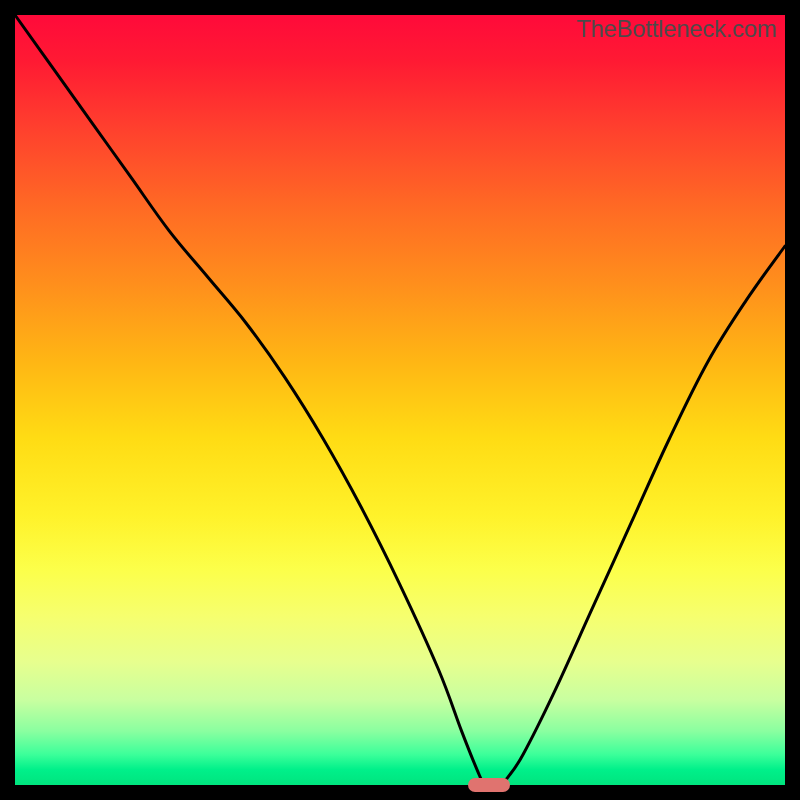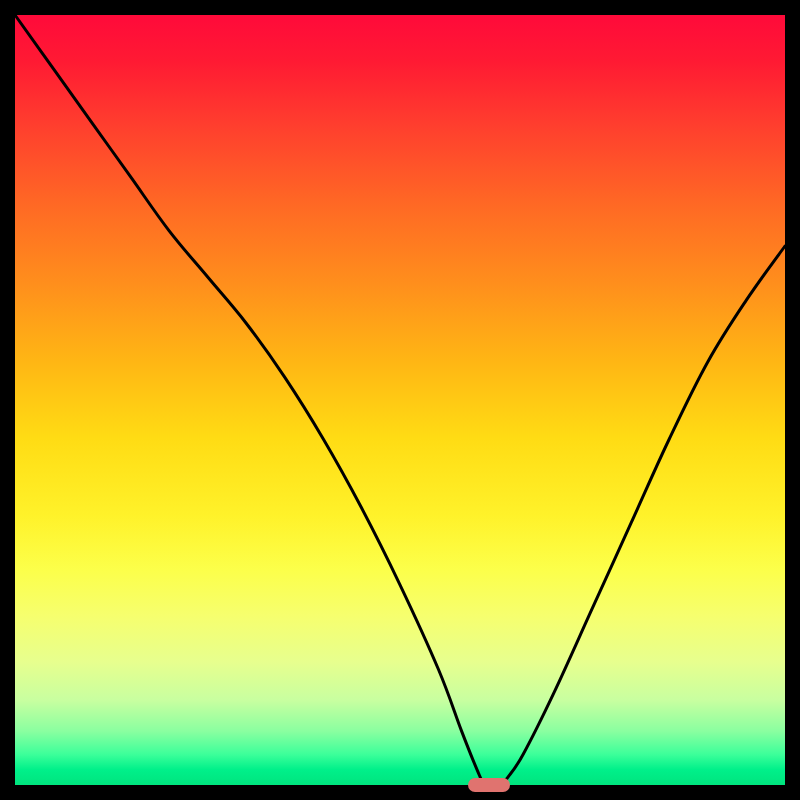--- a/index.html
+++ b/index.html
@@ -70,20 +70,21 @@
     background: #e0736f;
     transform: translate(-50%, -50%);
   }
 </style>
 </head>
 <body>
 
 <div class="frame">
   <div class="plot">
 
+    <div class="watermark">TheBottleneck.com</div>
 
     <svg class="curve" viewBox="0 0 770 770" preserveAspectRatio="none">
       <path id="curvePath" fill="none" stroke="#000000" stroke-width="3" stroke-linecap="round" stroke-linejoin="round" d="M 0,0 C 6.93,9.701999999999996 24.64,34.49599999999998 38.5,53.89999999999998 C 52.36,73.30399999999997 63.14,88.39599999999996 77,107.79999999999995 C 90.86,127.20399999999995 101.64,142.29599999999994 115.5,161.69999999999993 C 129.36,181.10399999999993 140.14,197.58200000000002 154,215.60000000000002 C 167.86,233.61800000000002 178.64,245.16799999999995 192.5,261.79999999999995 C 206.36,278.43199999999996 217.14,289.98199999999997 231,308 C 244.86,326.01800000000003 255.64,341.10999999999996 269.5,361.9 C 283.36,382.69 294.14,399.938 308,423.5 C 321.86,447.062 332.64,466.466 346.5,492.8 C 360.36,519.134 371.14,540.694 385,569.8 C 398.86,598.906 412.41200000000003,628.1659999999999 423.50000000000006,654.5 C 434.5880000000001,680.8340000000001 439.66999999999996,698.082 446.59999999999997,716.1 C 453.53,734.118 457.842,744.898 462,754.6 C 466.158,764.302 466.928,767.228 469.7,770 C 472.472,772.772 474.628,770 477.4,770 C 480.17199999999997,770 482.32800000000003,771.386 485.1,770 C 487.872,768.614 488.642,767.8439999999999 492.8,762.3 C 496.958,756.756 499.88400000000007,754.446 508.20000000000005,739.2 C 516.5160000000001,723.9540000000001 526.526,703.9340000000001 539,677.6 C 551.474,651.266 563.64,623.3919999999999 577.5,592.9 C 591.36,562.408 602.14,538.692 616,508.2 C 629.86,477.70799999999997 640.64,452.606 654.5,423.5 C 668.36,394.394 679.14,371.4479999999999 693,346.49999999999994 C 706.86,321.55199999999996 717.64,305.68999999999994 731.5,284.9 C 745.36,264.11 763.07,240.702 770,231"></path>
     </svg>
 
     <div class="marker" id="marker" style="left: 473.55px; top: 770px; background: rgb(224, 115, 111);"></div>
   </div>
 </div>
 
 </body></html>

